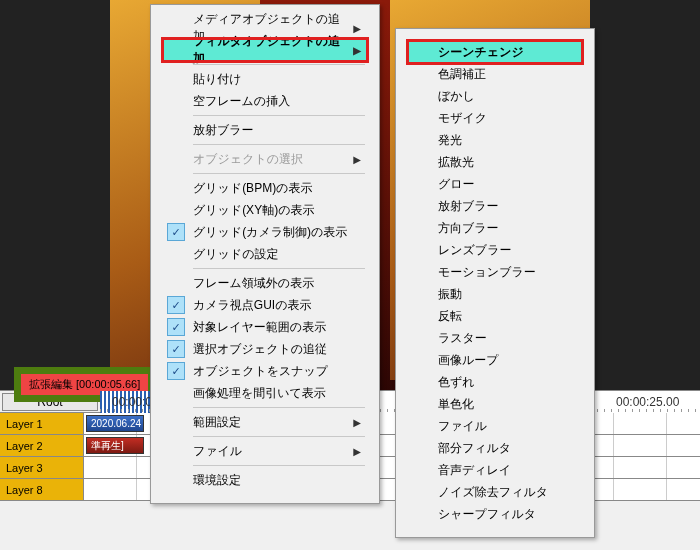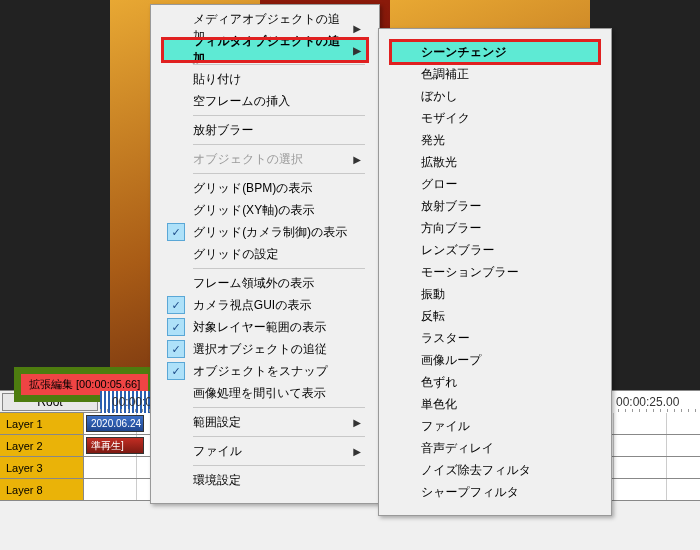--- a/index.html
+++ b/index.html
@@ -21,21 +21,21 @@
 .tl-row { display: flex; height: 22px; border-bottom: 1px solid #888; }
 .tl-label { width: 84px; border-right: 1px solid #888; background: #eab308; display: flex; align-items: center; padding-left: 6px; font-size: 11px; }
 .tl-track { flex: 1; position: relative; background: #fff; }
 .track-grid { position: absolute; top: 0; bottom: 0; left: 0; right: 0; background: repeating-linear-gradient(90deg, transparent 0 52px, #ccc 52px 53px); }
 .clip { position: absolute; top: 2px; height: 17px; border: 1px solid #333; color: #fff; font-size: 10px; line-height: 15px; padding-left: 4px; white-space: nowrap; overflow: hidden; }
 .clip.blue { background: linear-gradient(#3b6fc7, #1f4690); }
 .clip.red { background: linear-gradient(#c22d23, #7d1a12); }
 .playhead { position: absolute; top: 0; bottom: -70px; left: 56px; width: 0; border-left: 1px dashed #c00; }
 .ctx-menu { position: absolute; background: #f0f0f0; border: 1px solid #999; box-shadow: 2px 2px 4px rgba(0,0,0,0.3); padding: 12px; }
 .ctx-menu.main { left: 150px; top: 4px; width: 230px; }
-.ctx-menu.sub { left: 378px; top: 28px; width: 234px; }
+.ctx-menu.sub { left: 395px; top: 28px; width: 200px; }
 .menu-item { display: flex; align-items: center; height: 22px; padding-left: 30px; padding-right: 18px; position: relative; color: #000; cursor: default; }
 .menu-item.disabled { color: #9a9a9a; }
 .menu-item.hl { background: #5eead4; font-weight: bold; }
 .menu-item.hl-box { outline: 3px solid #e02020; outline-offset: -1px; }
 .menu-sep { height: 1px; background: #c8c8c8; margin: 3px 2px 3px 30px; }
 .chev { position: absolute; right: 6px; font-size: 10px; color: #333; }
 .check { position: absolute; left: 4px; top: 2px; width: 18px; height: 18px; background: #aee1f9; border: 1px solid #5aa7d6; color: #1b4a88; text-align: center; line-height: 16px; font-size: 11px; }
 .menu-gutter { position: absolute; left: 0; top: 2px; bottom: 2px; width: 26px; background: #f0f0f0; }
 </style>
 </head>
@@ -225,20 +225,23 @@
       <div class="menu-item">
         <span>色ずれ</span>
       </div>
       <div class="menu-item">
         <span>単色化</span>
       </div>
       <div class="menu-item">
         <span>ファイル</span>
       </div>
       <div class="menu-item">
+        <span>部分フィルタ</span>
+      </div>
+      <div class="menu-item">
         <span>音声ディレイ</span>
       </div>
       <div class="menu-item">
         <span>ノイズ除去フィルタ</span>
       </div>
       <div class="menu-item">
         <span>シャープフィルタ</span>
       </div>
     </div>
 </div>

